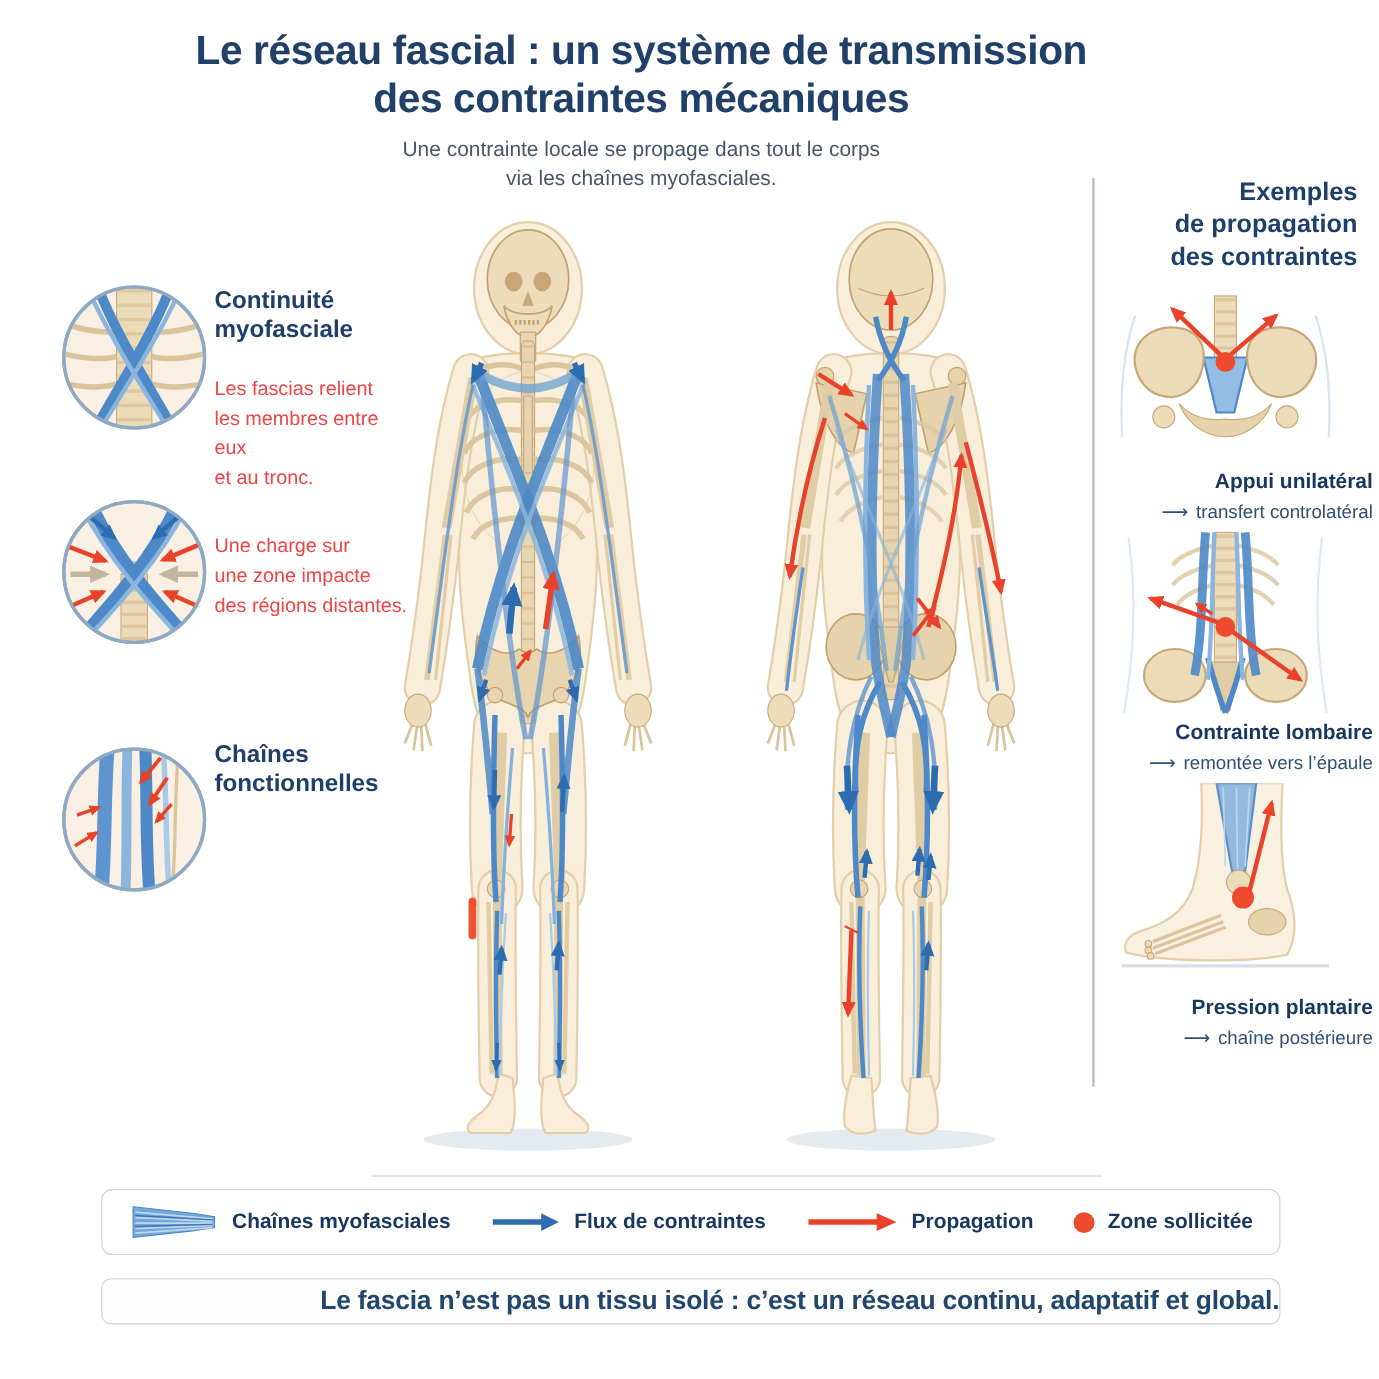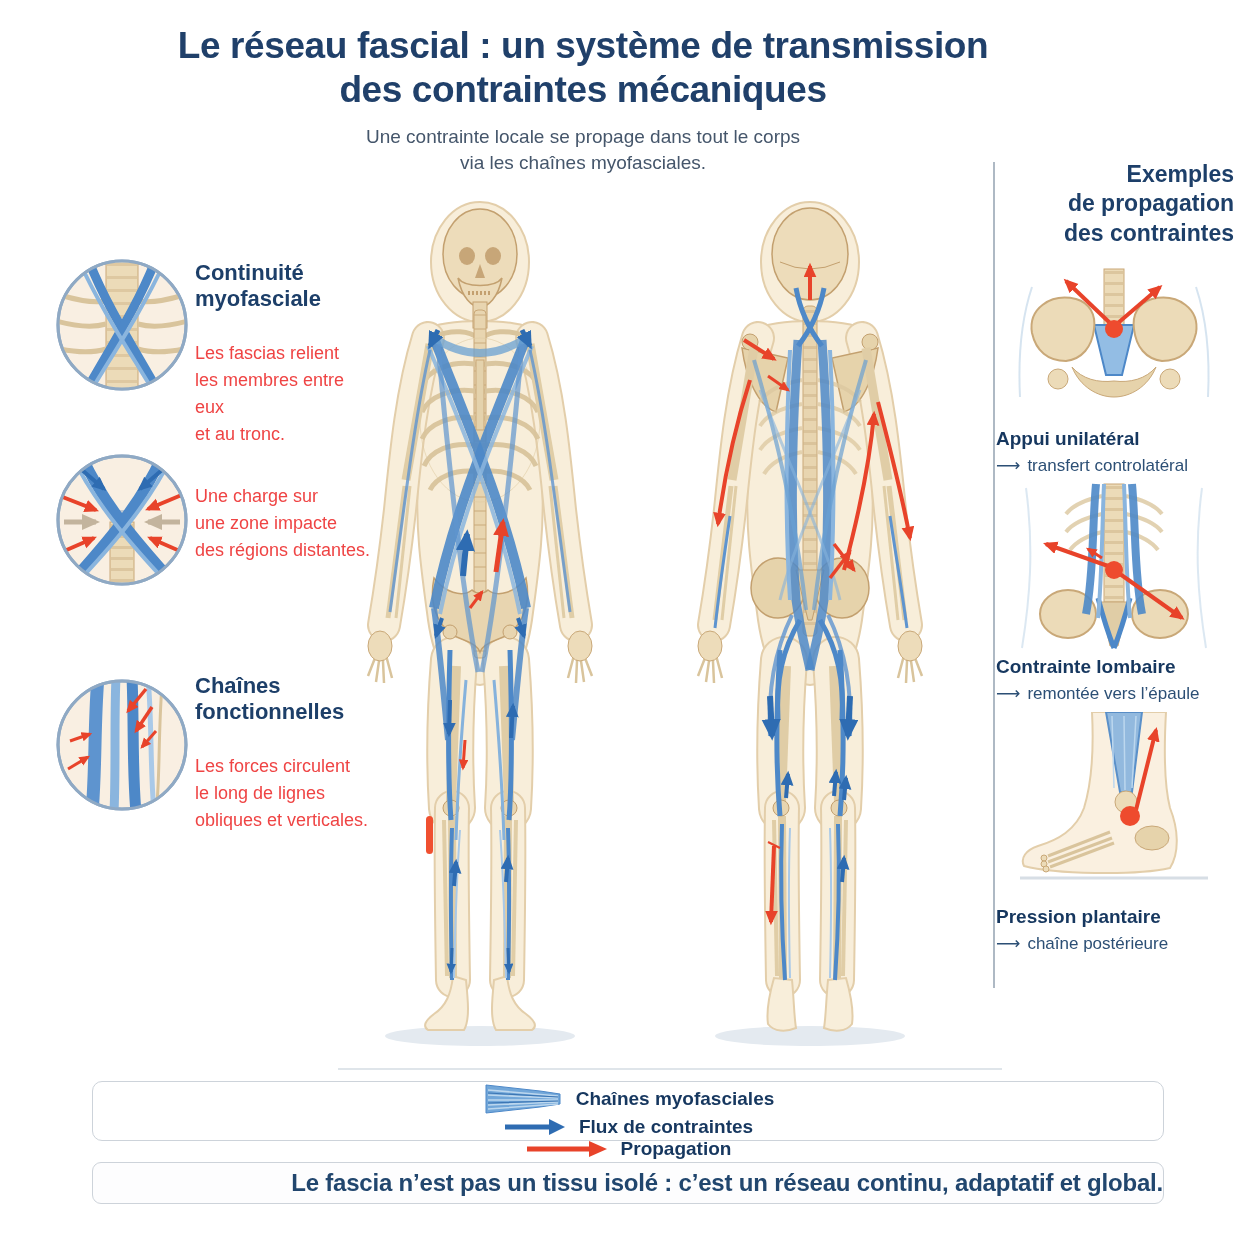--- a/index.html
+++ b/index.html
@@ -26,30 +26,30 @@
 
   
   .anatomy { position:absolute; left:330px; top:180px; width:680px; height:900px; }
 
   
   .divider { position:absolute; left:993px; top:162px; width:2px; height:826px; background:#aeb9c4; }
   .panel-heading { position:absolute; left:1024px; top:160px; width:210px;
     font-size:23px; line-height:1.28; font-weight:700; color:#1d3f69;text-align:right; }
   .ex-svg { position:absolute; left:1014px; width:200px; }
   .ex1-svg{ top:266px; height:162px; } .ex2-svg{ top:478px; height:176px; } .ex3-svg{ top:712px; height:188px; }
-  .ex-cap { position:absolute; left:996px; width:252px; text-align:left; }
+  .ex-cap { position:absolute; left:996px; width:252px; text-align:right; }
   .ex1-cap{ top:428px; } .ex2-cap{ top:656px; } .ex3-cap{ top:906px; }
   .ex-cap .t { font-size:19px; font-weight:700; color:#16375f; }
   .ex-cap .d { margin-top:5px; font-size:17px; color:#2c4f75; }
   .ex-cap .arr { margin-right:7px; color:#2c4f75; }
 
   
   .legend { position:absolute; left:92px; top:1081px; width:1072px; height:60px;
     background:#fff; border:1.5px solid #cdd3da; border-radius:10px;
-    display:flex; align-items:center; padding:0 24px;flex-direction:column; }
+    display:flex; align-items:center; justify-content:space-between; padding:0 24px; }
   .legend-item { display:flex; align-items:center; }
   .legend-item .ic { margin-right:12px; display:flex; align-items:center; }
   .legend-item .lb { font-size:19px; font-weight:700; color:#16375f; }
   .dot { width:19px; height:19px; border-radius:50%; background:#ee4b2e; }
 
   
   .footer { position:absolute; left:92px; top:1162px; width:1072px; height:42px;
     background:#fdfdfe; border:1.5px solid #cdd3da; border-radius:9px;
     display:flex; align-items:center; justify-content:flex-end; }
   .footer .txt { font-size:24px; font-weight:700; color:#21466e; letter-spacing:-0.2px; }
@@ -165,23 +165,20 @@
         <line x1="98" y1="30" x2="82" y2="54" stroke="#e8432a" stroke-width="3.5" marker-end="url(#ar3)"></line>
         <line x1="102" y1="54" x2="88" y2="70" stroke="#e8432a" stroke-width="3" marker-end="url(#ar3)"></line>
         <line x1="16" y1="64" x2="36" y2="57" stroke="#e8432a" stroke-width="3" marker-end="url(#ar3)"></line>
         <line x1="14" y1="92" x2="34" y2="80" stroke="#e8432a" stroke-width="3" marker-end="url(#ar3)"></line>
       </g>
       <circle cx="68" cy="68" r="64" fill="none" stroke="#8fa9c4" stroke-width="3"></circle>
     </svg>
     <div class="concept-text">
       <h3 class="pre">Chaînes
 fonctionnelles</h3>
-      <p class="pre">Les forces circulent
-le long de lignes
-obliques et verticales.</p>
     </div>
   </div>
 
   <svg class="anatomy" viewBox="0 0 680 900">
     <defs>
       <marker id="ab4" markerWidth="4.5" markerHeight="4.5" refX="2.8" refY="1.6" orient="auto">
           <path d="M0,0 L3.6,1.6 L0,3.2 Z" fill="#2e6cb2"></path>
         </marker>
       <marker id="ar4" markerWidth="4.5" markerHeight="4.5" refX="2.8" refY="1.6" orient="auto">
           <path d="M0,0 L3.6,1.6 L0,3.2 Z" fill="#e8432a"></path>

